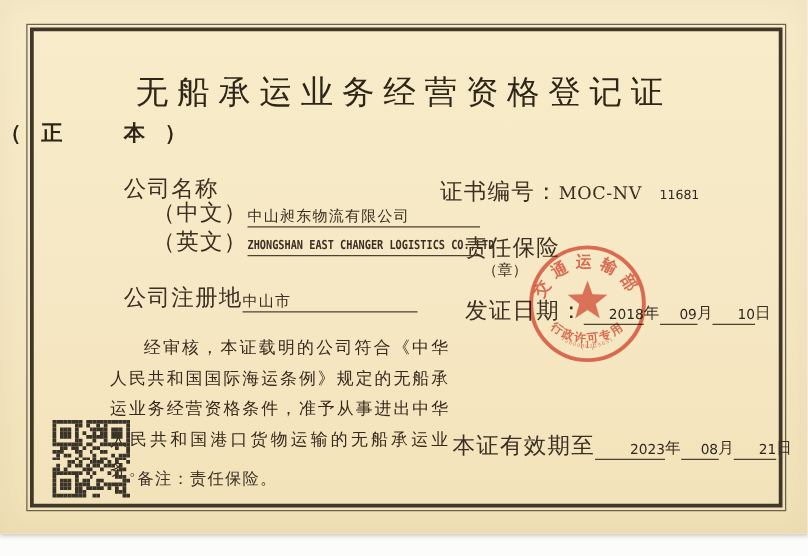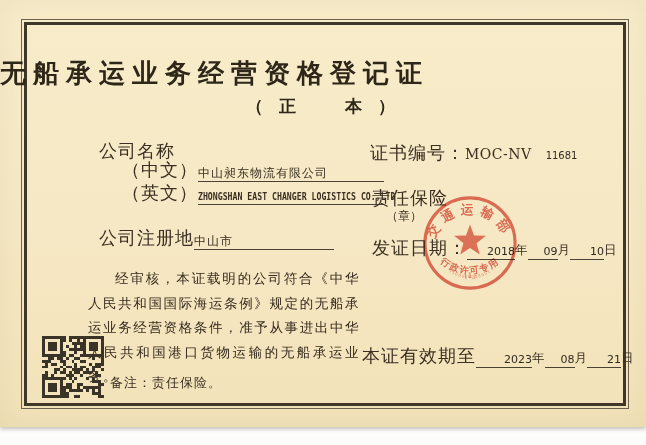--- a/index.html
+++ b/index.html
@@ -5,23 +5,23 @@
   * { margin:0; padding:0; box-sizing:border-box; }
   html,body { width:646px; height:445px; background:#fcfcfb; overflow:hidden;
     font-family:"DejaVu Serif", serif; }
   .paper { position:absolute; left:0; top:0; width:646px; height:427px;
     background:linear-gradient(180deg,#f8ecca 0%,#f6e8c4 55%,#f2e2b8 100%);
     box-shadow:0 2px 4px rgba(90,80,60,.35), inset 0 0 30px rgba(120,100,60,.08);
     color:#3a2f22; }
   .frame { position:absolute; left:21px; top:19px; width:608px; height:390px;
     border:1px solid #6b6250; }
   .frame-inner { position:absolute; inset:2px; border:3px solid #3f382a; }
-  .title { position:absolute; left:0; top:56px; width:100%; text-align:left;
-    font-size:26px; font-weight:bold; letter-spacing:7px; color:#2e2619; }
-  .subtitle { position:absolute; left:0; top:95px; width:100%; text-align:center;
+  .title { position:absolute; left:0; top:56px; width:100%; text-align:center;
+    font-size:26px; font-weight:normal; letter-spacing:7px; color:#2e2619; }
+  .subtitle { position:absolute; left:0; top:95px; width:100%; 
     font-size:17px; font-weight:bold; letter-spacing:5px; color:#2e2619; }
   .lbl { font-size:18px; letter-spacing:1px; }
   .small-lbl { font-size:12px; }
   .fill { display:inline-block; border-bottom:1px solid #4a4234; text-align:left;
     vertical-align:bottom; line-height:15px; }
   .fill .val { font-size:12px; letter-spacing:1px; }
   .num { font-family:"DejaVu Sans", sans-serif; font-size:11px; color:#2f2a22; }
   .row { position:absolute; white-space:nowrap; }
   .en-val { font-family:"DejaVu Sans Mono", monospace; font-size:10px; font-weight:bold;
     letter-spacing:0; display:inline-block; transform:scaleX(.82); transform-origin:left bottom; }
@@ -507,21 +507,21 @@
       <div></div>
       <div></div>
       <div class="on"></div>
       <div class="on"></div>
     </div>
 
   <div class="remarks">
     <span>备注：</span><span>责任保险。</span>
   </div>
 
-  <div class="row" style="left:370px; top:141px;">
+  <div class="row" style="left:352px; top:141px;">
     <span class="lbl">证书编号：</span><span style="font-size:14px; letter-spacing:.5px;">MOC-NV</span><span class="num" style="margin-left:14px; font-size:10px;">11681</span>
   </div>
 
   <div class="row lbl" style="left:372px; top:186px;">责任保险</div>
   <div class="row small-lbl" style="left:386px; top:208px;">（章）</div>
 
   <div class="row" style="left:372px; top:236px;">
     <span class="lbl">发证日期：</span><span class="u" style="width:48px;"><span class="num">2018</span></span><span class="unit">年</span><span class="u" style="width:30px;"><span class="num">09</span></span><span class="unit">月</span><span class="u" style="width:34px;"><span class="num">10</span></span><span class="unit">日</span>
   </div>
 

